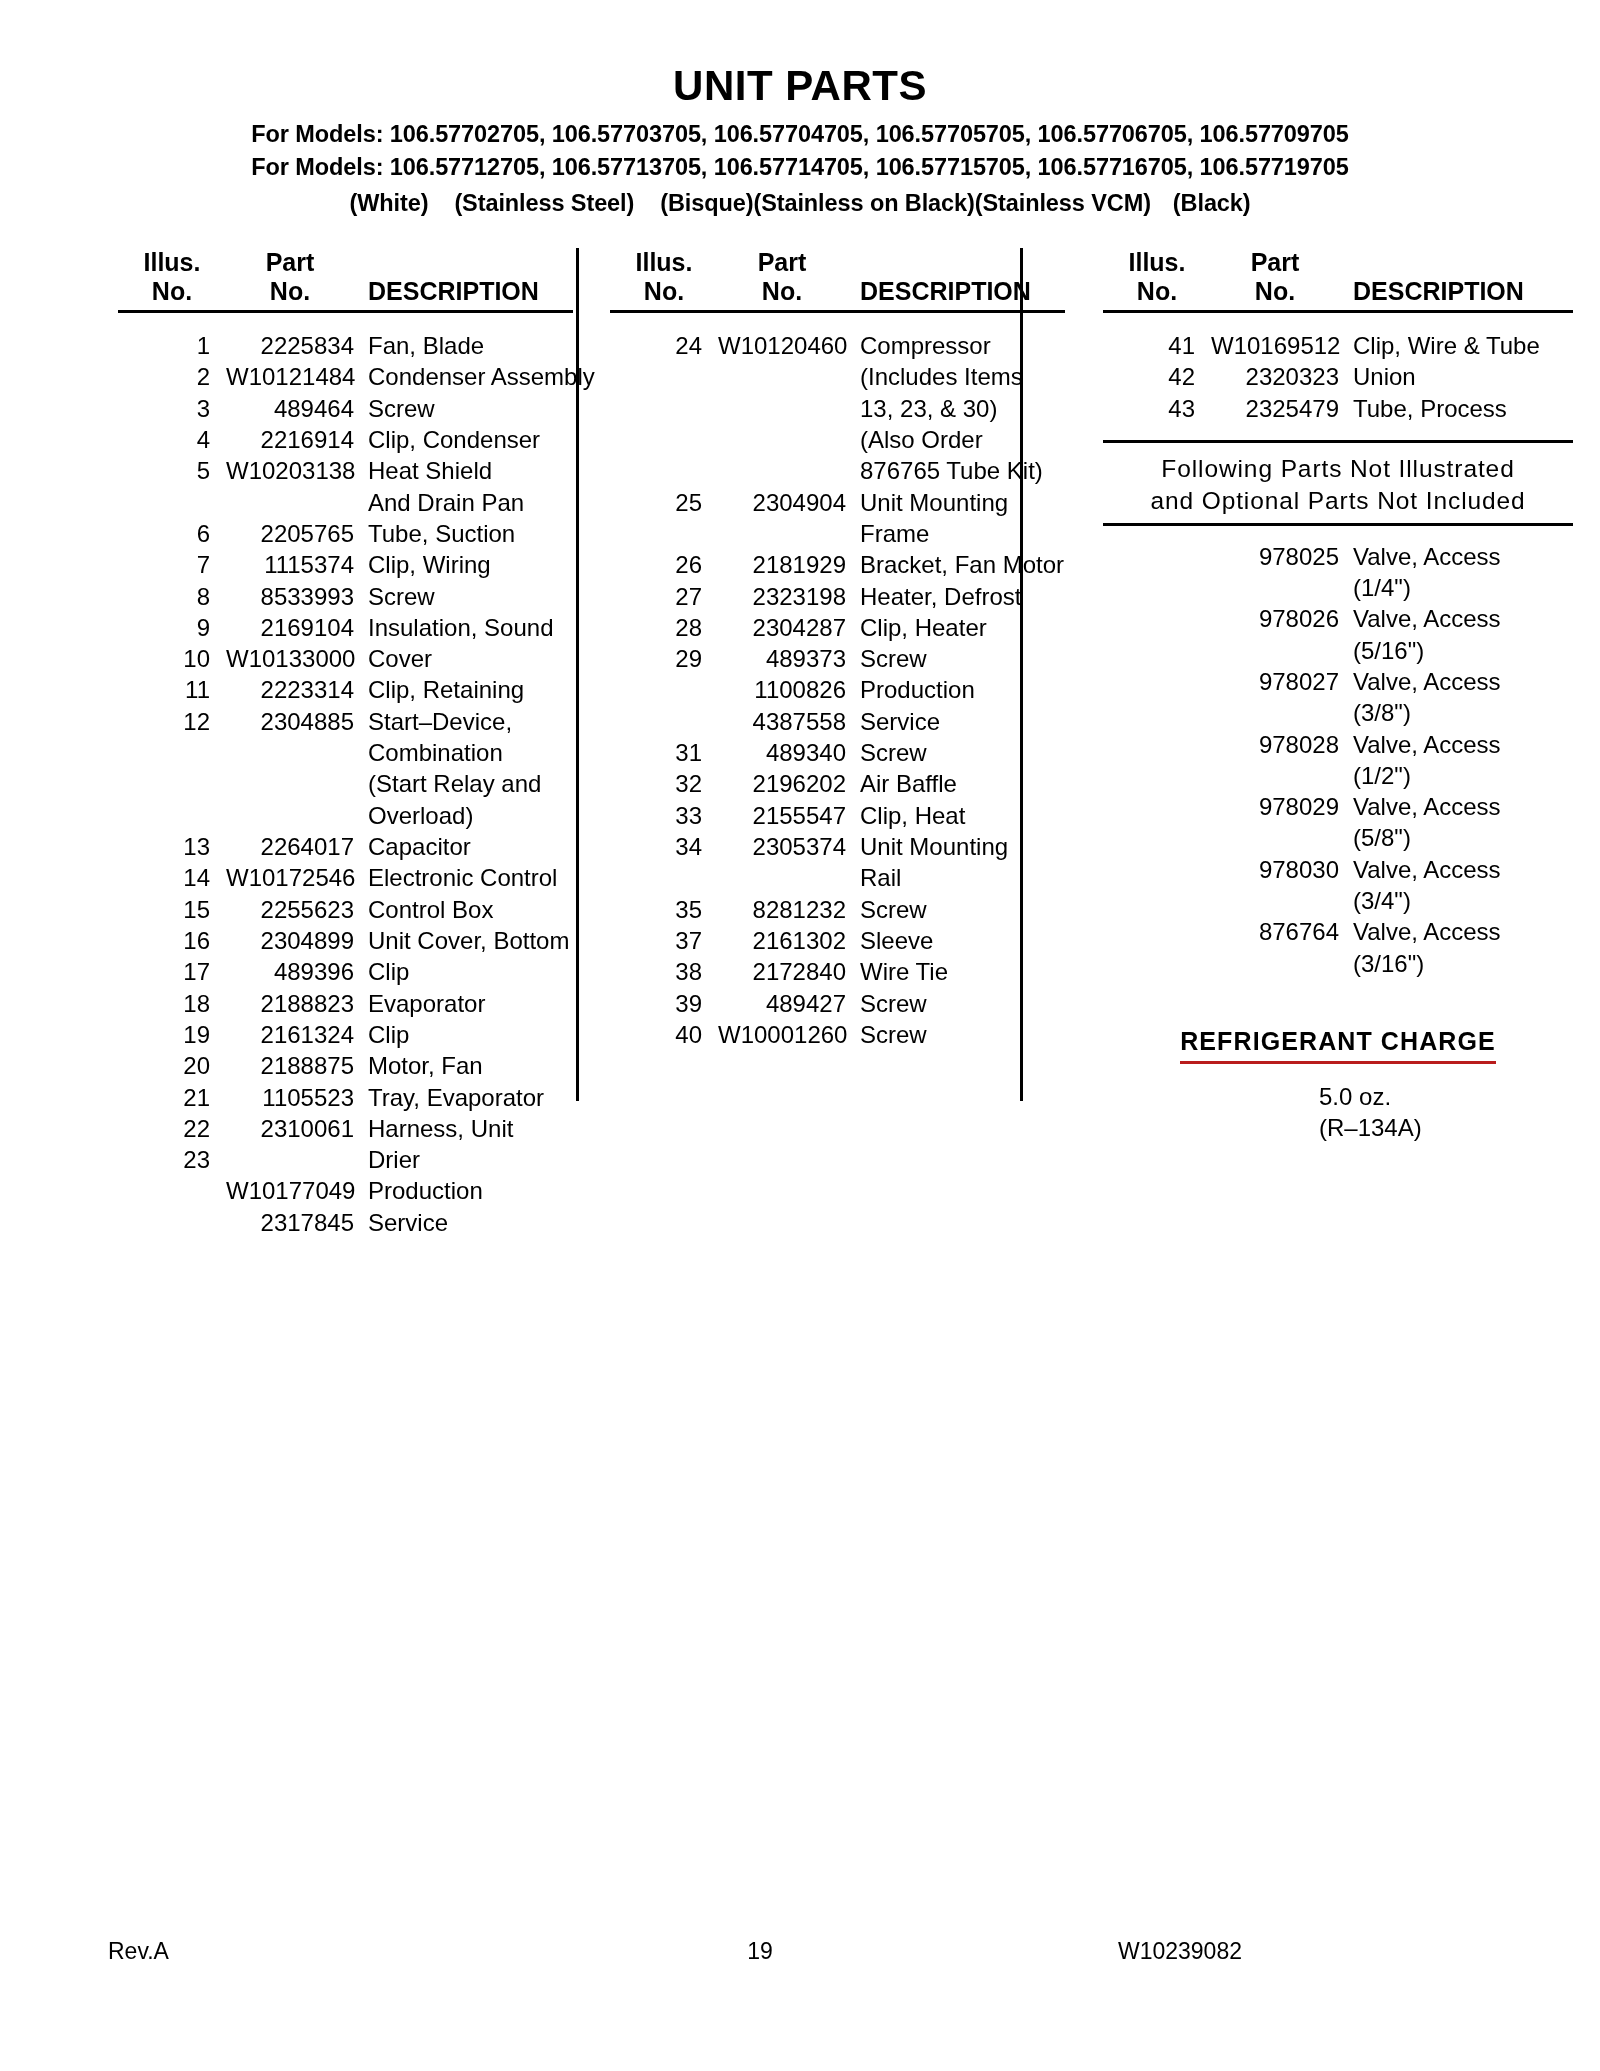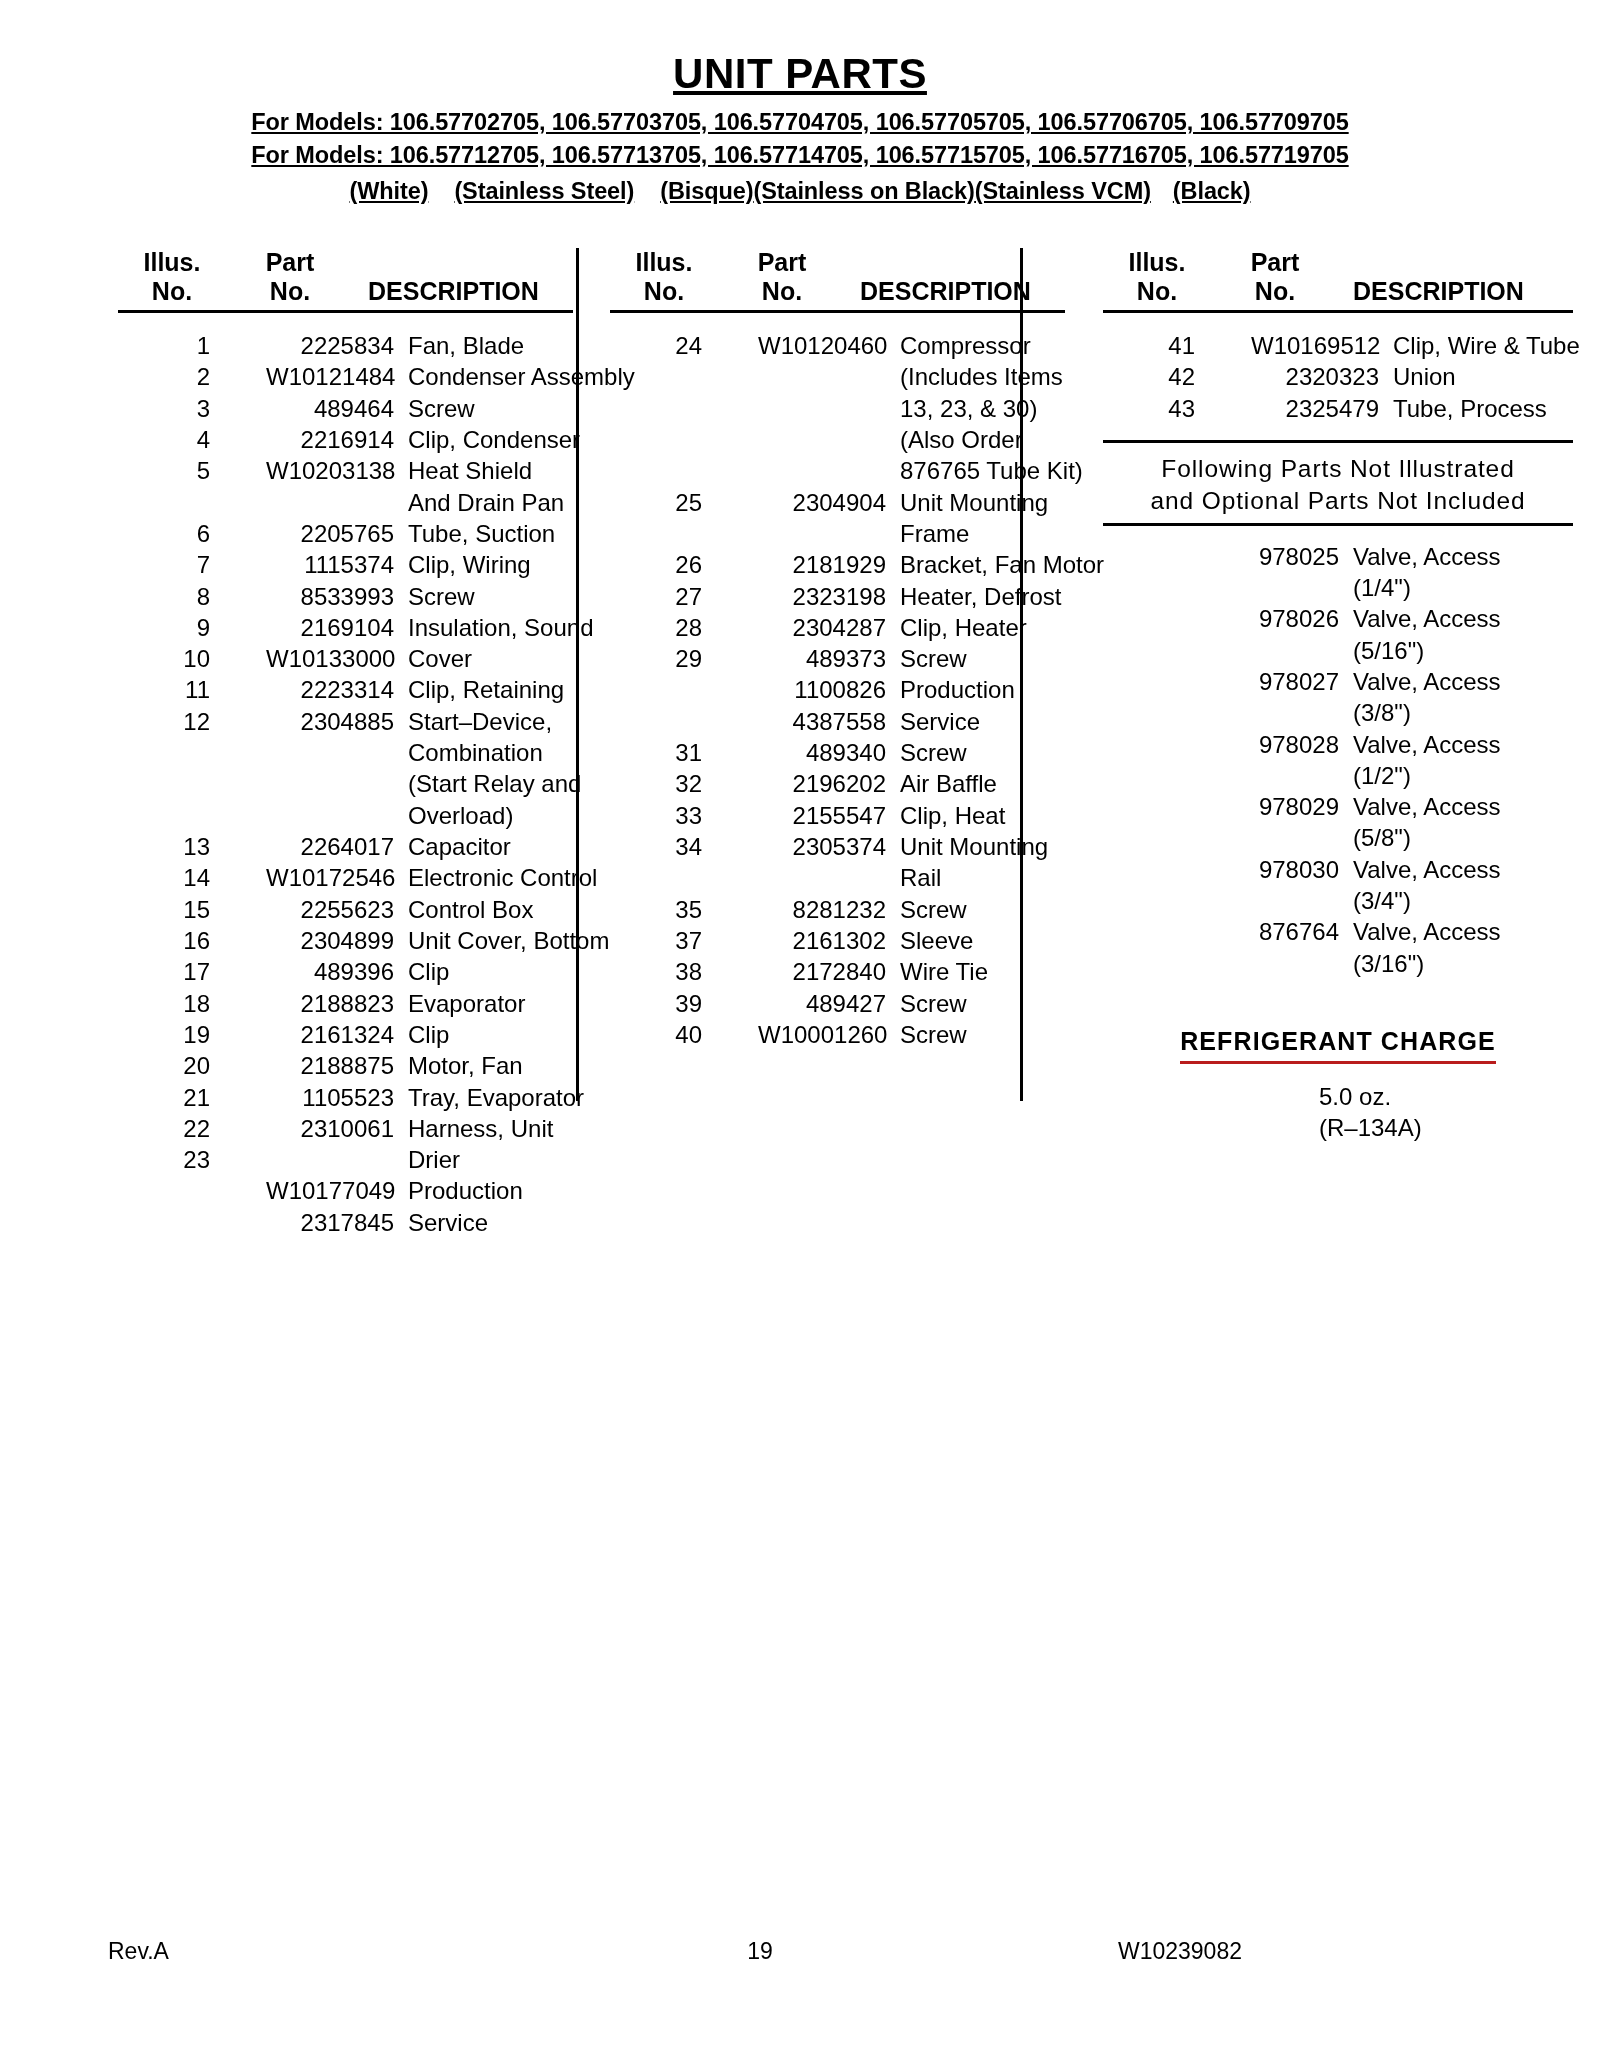--- a/index.html
+++ b/index.html
@@ -11,22 +11,21 @@
     color: #000000;
     font-family: "Liberation Sans", sans-serif;
     position: relative;
     overflow: hidden;
   }
 
   .page {
     position: relative;
     width: 1600px;
     height: 2071px;
-    padding: 0;
-    text-decoration: underline;
+    padding: 12px;
   }
 
   
   .header { text-align: center; padding-top: 52px; }
   .doc-title {
     font-size: 42px;
     font-weight: bold;
     letter-spacing: 0.5px;
     margin: 0 0 10px 0;
     line-height: 1.05;
@@ -92,21 +91,21 @@
     height: 3px;
     background: #000;
     margin-top: 4px;
     width: 100%;
   }
 
   
   .rows { margin-top: 17px; font-size: 24px; line-height: 1.305; }
   .row { display: flex; white-space: pre; }
   .r-illus { width: 108px; text-align: right; padding-right: 16px; flex: none; }
-  .r-part  { width: 128px; text-align: right; flex: none; margin-left: 40px; }
+  .r-part  { width: 128px; text-align: right; flex: none; }
   .r-desc  { flex: 1; text-align: left; padding-left: 14px; }
 
   
   .notill { margin-top: 16px; }
   .notill-rule-top { height: 3px; background: #000; width: 100%; }
   .notill-title {
     text-align: center;
     font-size: 24.5px;
     line-height: 1.30;
     letter-spacing: 0.9px;

